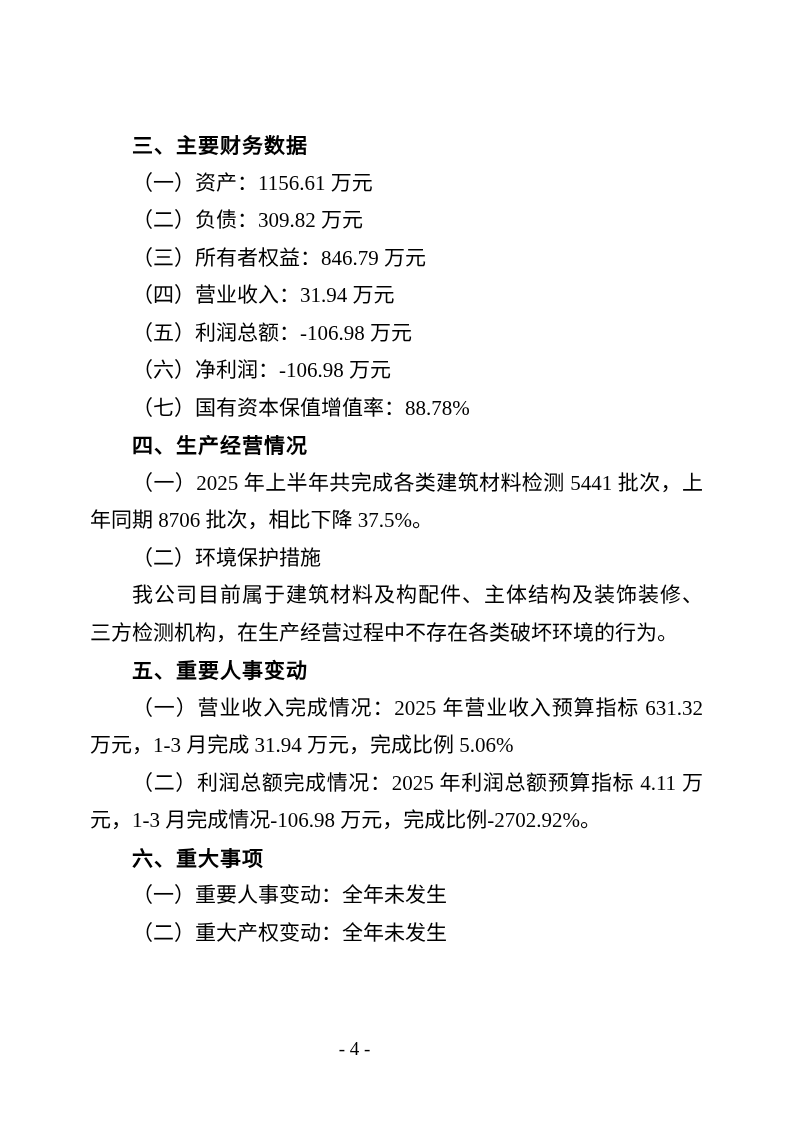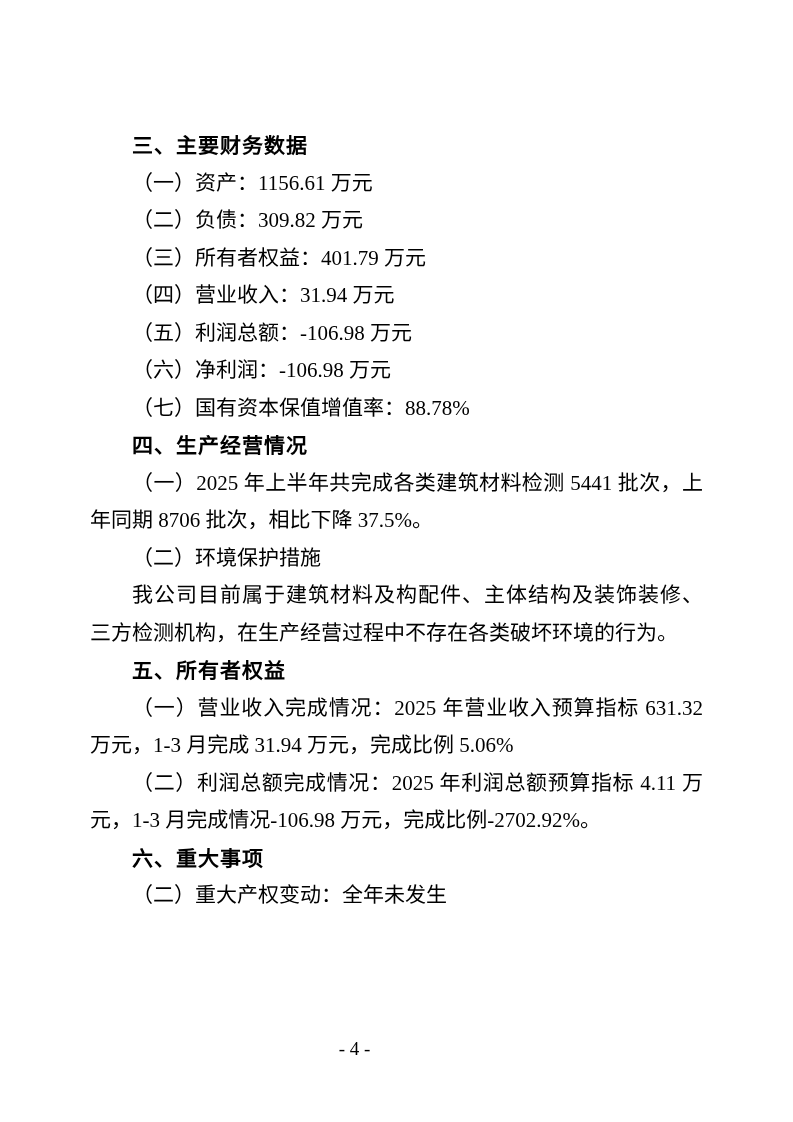--- a/index.html
+++ b/index.html
@@ -60,38 +60,39 @@
 </style>
 </head>
 <body>
 
 <div class="page">
   <div class="content">
 
     <div class="line heading">三、主要财务数据</div>
     <div class="line first">（一）资产：1156.61 万元</div>
     <div class="line first">（二）负债：309.82 万元</div>
-    <div class="line first">（三）所有者权益：401.79 万元</div>
+    <div class="line first">（三）所有者权益：846.79 万元</div>
     <div class="line first">（四）营业收入：31.94 万元</div>
     <div class="line first">（五）利润总额：-106.98 万元</div>
     <div class="line first">（六）净利润：-106.98 万元</div>
     <div class="line first">（七）国有资本保值增值率：88.78%</div>
 
     <div class="line heading">四、生产经营情况</div>
     <div class="line first stretch">（一）2025 年上半年共完成各类建筑材料检测 5441 批次，上</div>
     <div class="line">年同期 8706 批次，相比下降 37.5%。</div>
     <div class="line first">（二）环境保护措施</div>
     <div class="line first stretch">我公司目前属于建筑材料及构配件、主体结构及装饰装修、</div>
     <div class="line">三方检测机构，在生产经营过程中不存在各类破坏环境的行为。</div>
 
-    <div class="line heading">五、所有者权益</div>
+    <div class="line heading">五、重要人事变动</div>
     <div class="line first stretch">（一）营业收入完成情况：2025 年营业收入预算指标 631.32</div>
     <div class="line">万元，1-3 月完成 31.94 万元，完成比例 5.06%</div>
     <div class="line first stretch">（二）利润总额完成情况：2025 年利润总额预算指标 4.11 万</div>
     <div class="line">元，1-3 月完成情况-106.98 万元，完成比例-2702.92%。</div>
 
     <div class="line heading">六、重大事项</div>
+    <div class="line first">（一）重要人事变动：全年未发生</div>
     <div class="line first">（二）重大产权变动：全年未发生</div>
 
   </div>
 
   <div class="footer">- 4 -</div>
 </div>
 
 </body></html>

